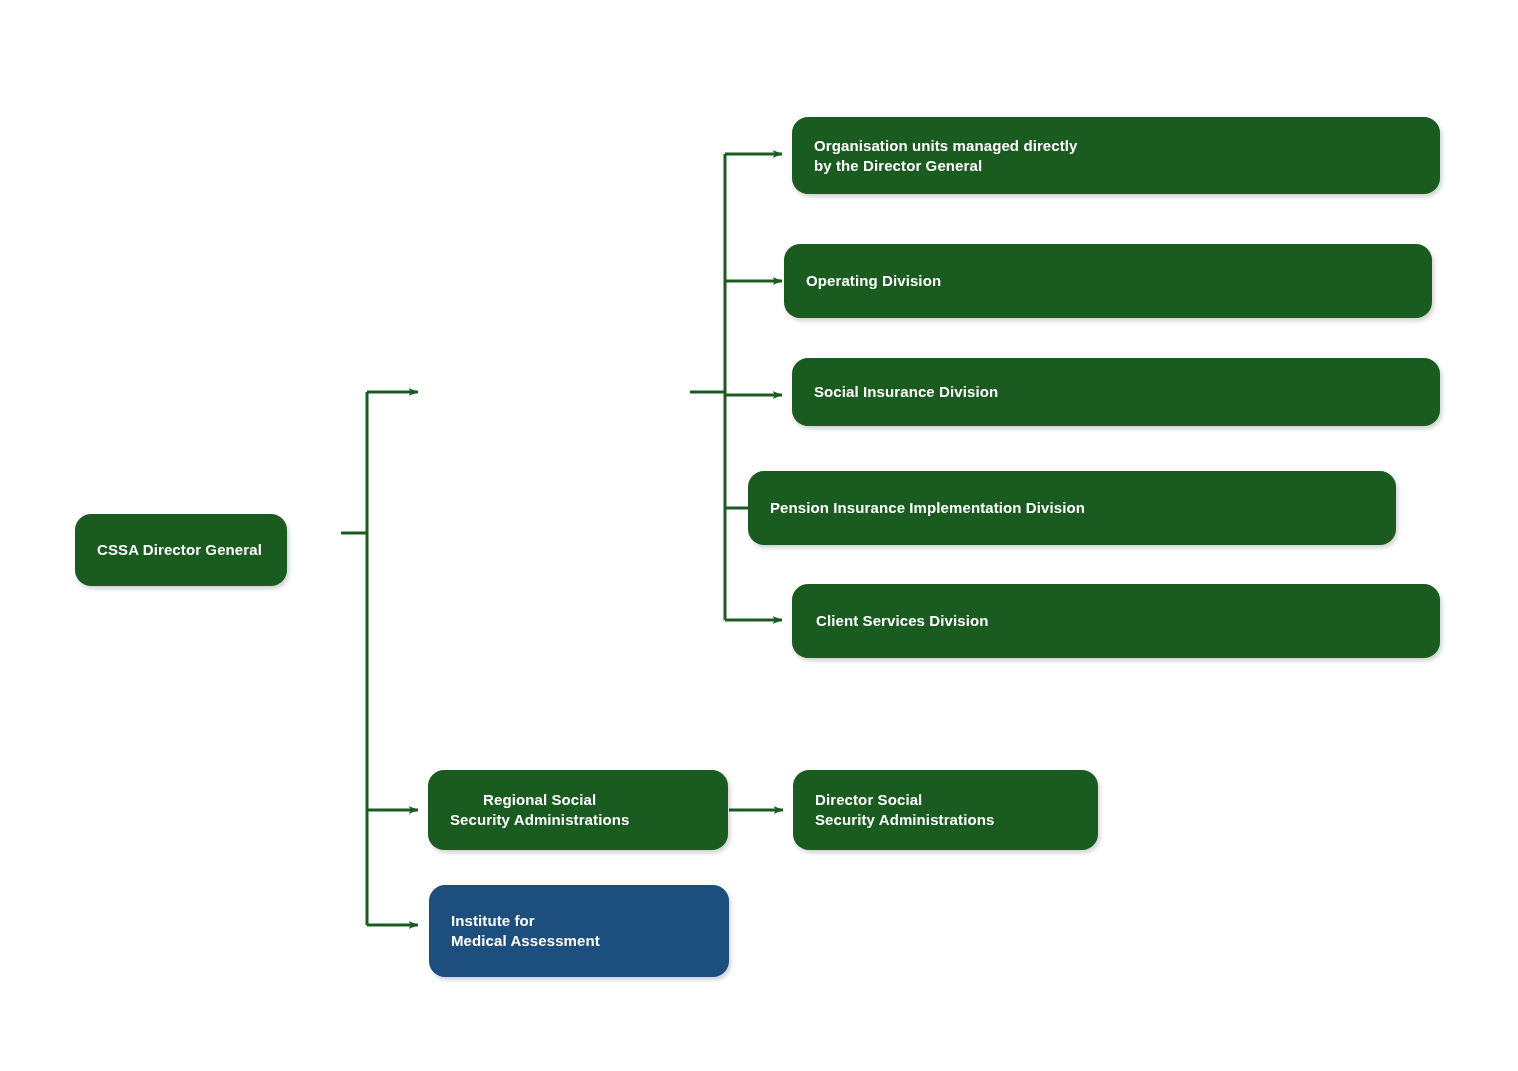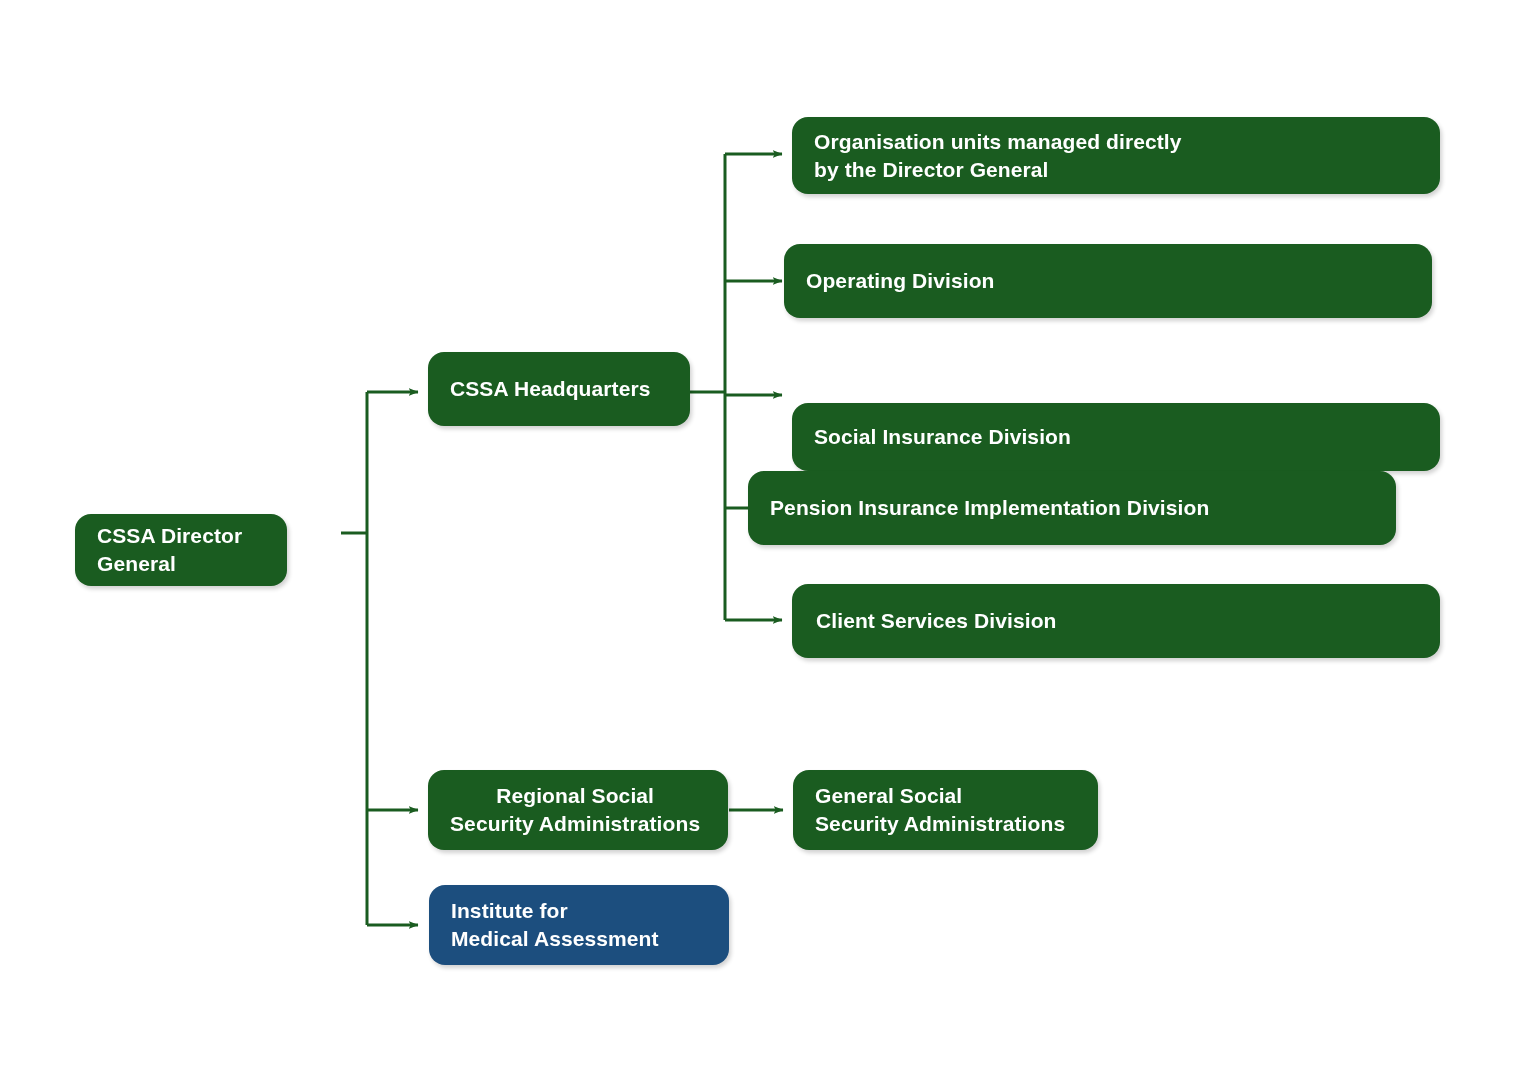--- a/index.html
+++ b/index.html
@@ -35,21 +35,21 @@
     letter-spacing: 0.1px;
     box-shadow: 2px 3px 4px rgba(0,0,0,0.18);
     padding-left: 22px;
     padding-right: 16px;
     line-height: 1.32;
   }
   .node.green { background: #1a5c20; }
   .node.blue  { background: #1c4e7e; }
   .node-label {
     white-space: pre-line;
-    font-size: 21px;
+    font-size: 15px;
   }
 </style>
 </head>
 <body>
 
 <div id="canvas">
 
   <svg id="connectors" viewBox="0 0 1518 1071" xmlns="http://www.w3.org/2000/svg">
     <defs>
       <marker id="arrow" markerWidth="10" markerHeight="8" refX="9.5" refY="4" orient="auto" markerUnits="userSpaceOnUse">
@@ -77,49 +77,46 @@
 
     <g stroke="#1a5c20" stroke-width="3" fill="none">
       <path d="M729,810 L783,810" marker-end="url(#arrow)"></path>
     </g>
   </svg>
 
   <div class="node green" style="left:75px; top:498px; width:212px; height:72px;margin-top:16px;">
     <span class="node-label">CSSA Director General</span>
   </div>
 
-  <div class="node green" style="left:428px; top:352px; width:262px; height:74px;">
-    <span class="node-label">CSSA Headquarters</span>
-  </div>
 
   <div class="node green" style="left:428px; top:770px; width:300px; height:80px;text-align:center;">
     <span class="node-label">Regional Social
 Security Administrations</span>
   </div>
 
   <div class="node green" style="left:793px; top:770px; width:305px; height:80px;">
-    <span class="node-label">General Social
+    <span class="node-label">Director Social
 Security Administrations</span>
   </div>
 
-  <div class="node blue" style="left:429px; top:885px; width:300px; height:80px;">
+  <div class="node blue" style="left:429px; top:885px; width:300px; height:92px;">
     <span class="node-label">Institute for
 Medical Assessment</span>
   </div>
 
   <div class="node green" style="left:792px; top:117px; width:648px; height:77px;">
     <span class="node-label">Organisation units managed directly
 by the Director General</span>
   </div>
 
   <div class="node green" style="left:784px; top:244px; width:648px; height:74px;">
     <span class="node-label">Operating Division</span>
   </div>
 
-  <div class="node green" style="left:792px; top:358px; width:648px; height:68px;margin-top:45px;">
+  <div class="node green" style="left:792px; top:358px; width:648px; height:68px;">
     <span class="node-label">Social Insurance Division</span>
   </div>
 
   <div class="node green" style="left:748px; top:471px; width:648px; height:74px;">
     <span class="node-label">Pension Insurance Implementation Division</span>
   </div>
 
   <div class="node green" style="left:792px; top:584px; width:648px; height:74px;padding-left:24px;">
     <span class="node-label">Client Services Division</span>
   </div>

